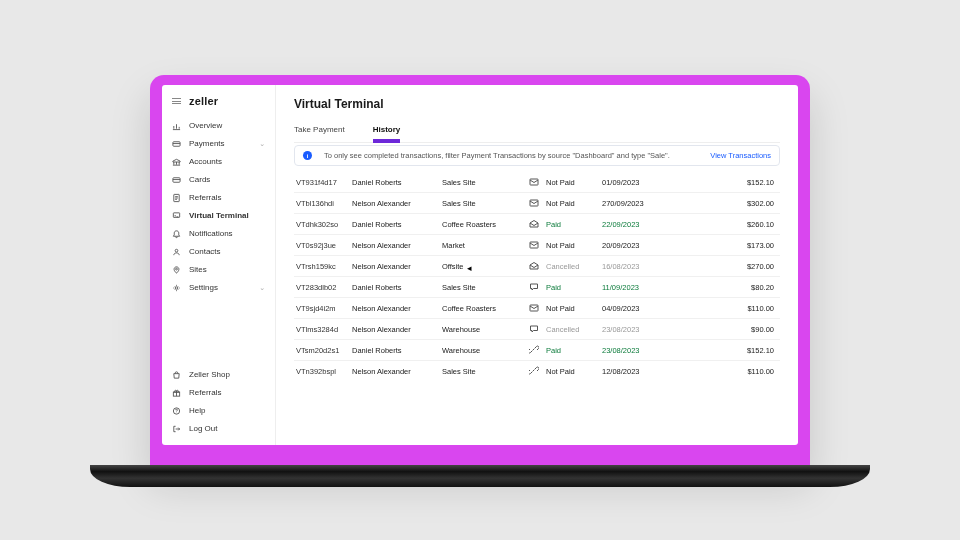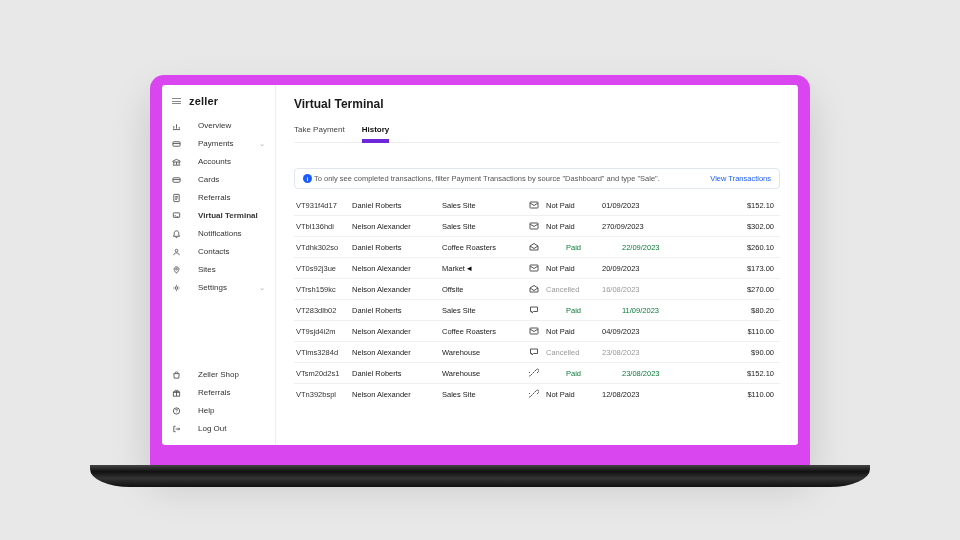--- a/index.html
+++ b/index.html
@@ -6,44 +6,44 @@
 body{background:#e8e8e8;font-family:-apple-system,BlinkMacSystemFont,"Segoe UI",Helvetica,Arial,sans-serif;display:flex;align-items:center;justify-content:center;width:960px;height:540px;overflow:hidden;}
 .laptop{background:#d946ef;border-radius:14px 14px 0 0;padding:10px 12px 0 12px;width:660px;height:390px;box-shadow:0 20px 40px rgba(0,0,0,.15);position:relative;}
 .laptop::after{content:"";position:absolute;left:-60px;right:-60px;bottom:-22px;height:22px;background:linear-gradient(#444 0%,#111 30%,#333 60%,#111 100%);border-radius:0 0 40px 40px/0 0 18px 18px;}
 .screen{background:#fff;width:100%;height:360px;border-radius:3px;overflow:hidden;display:flex;font-size:8px;color:#1a1a1a;}
 .sidebar{width:114px;border-right:1px solid #eee;display:flex;flex-direction:column;padding:8px 0;}
 .top-row{display:flex;align-items:center;gap:8px;padding:2px 10px 10px 10px;}
 .menu-icon{display:flex;flex-direction:column;gap:1.5px;}
 .menu-icon span{display:block;width:9px;height:1px;background:#888;}
 .brand{font-weight:700;font-size:11px;letter-spacing:0.2px;}
 .nav{display:flex;flex-direction:column;gap:1px;padding:0 4px;}
-.nav-item{display:flex;align-items:flex-end;gap:17px;padding:4px 6px;border-radius:3px;cursor:pointer;color:#333;}
+.nav-item{display:flex;align-items:flex-end;gap:8px;padding:4px 6px;border-radius:3px;cursor:pointer;color:#333;}
 .nav-item .ic{width:9px;height:9px;display:flex;align-items:center;justify-content:center;color:#555;font-size:8px;}
 .nav-item.active{font-weight:600;}
 .nav-item .chev{margin-left:auto;color:#aaa;font-size:7px;}
 .spacer{flex:1;}
 .main{flex:1;padding:12px 18px;overflow:hidden;}
 .page-title{font-size:12px;font-weight:700;margin-bottom:10px;}
-.tabs{display:flex;gap:17px;border-bottom:1px solid #eee;margin-bottom:25px;}
+.tabs{display:flex;gap:28px;border-bottom:1px solid #eee;margin-bottom:2px;}
 .tab{padding:4px 0 5px;cursor:pointer;color:#444;font-size:8px;}
 .tab.active{color:#111;border-bottom:4px solid #6d28d9;font-weight:600;margin-bottom:-1px;}
-.notice{display:flex;align-items:center;gap:2px;border:1px solid #e2e6ee;border-radius:4px;padding:5px 8px;font-size:7.5px;color:#555;margin-bottom:6px;}
+.notice{display:flex;align-items:center;gap:12px;border:1px solid #e2e6ee;border-radius:4px;padding:5px 8px;font-size:7.5px;color:#555;margin-bottom:6px;}
 .notice .info-ic{width:9px;height:9px;border-radius:50%;background:#1a5cff;color:#fff;display:flex;align-items:center;justify-content:center;font-size:6px;font-weight:700;}
 .notice .link{margin-left:auto;color:#1a5cff;cursor:pointer;}
 .tbl{width:100%;}
 .row{display:flex;align-items:flex-end;padding:5px 2px;border-top:1px solid #f0f0f0;font-size:7.5px;}
 .row:first-child{border-top:none;}
 .c-id{width:56px;color:#333;}
 .c-name{width:90px;}
 .c-site{width:80px;}
 .c-ic{width:24px;display:flex;align-items:center;justify-content:center;color:#555;}
 .c-status{width:56px;}
 .c-date{width:66px;}
 .c-amt{flex:1;text-align:right;padding-right:4px;}
-.paid{color:#0a7a3a;margin-left:20px;}
+.paid{color:#0a7a3a;}
 .paid-date{color:#0a7a3a;}
 .cancelled{color:#999;}
 .cancelled-date{color:#999;}
 .cursor{position:absolute;font-size:9px;color:#000;pointer-events:none;}
 svg{display:block;}
 </style>
 </head>
 <body>
 
 <div class="laptop">

